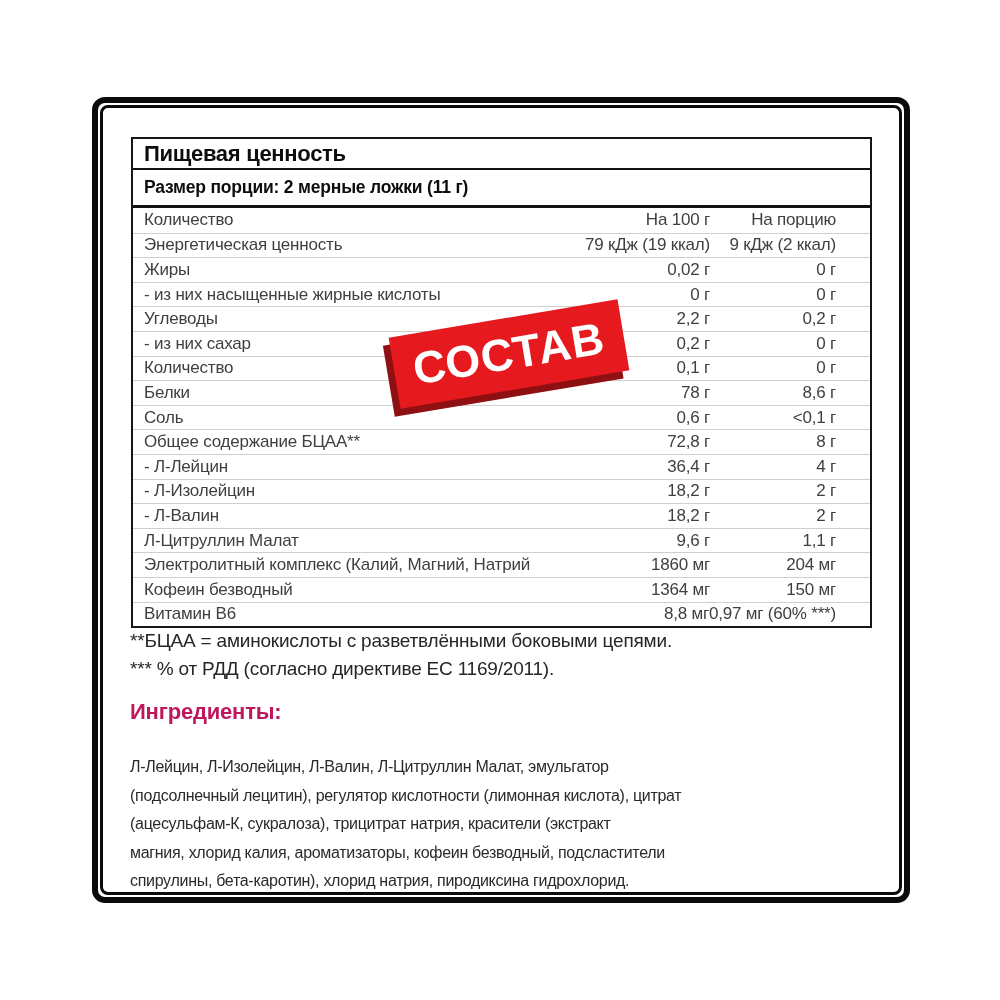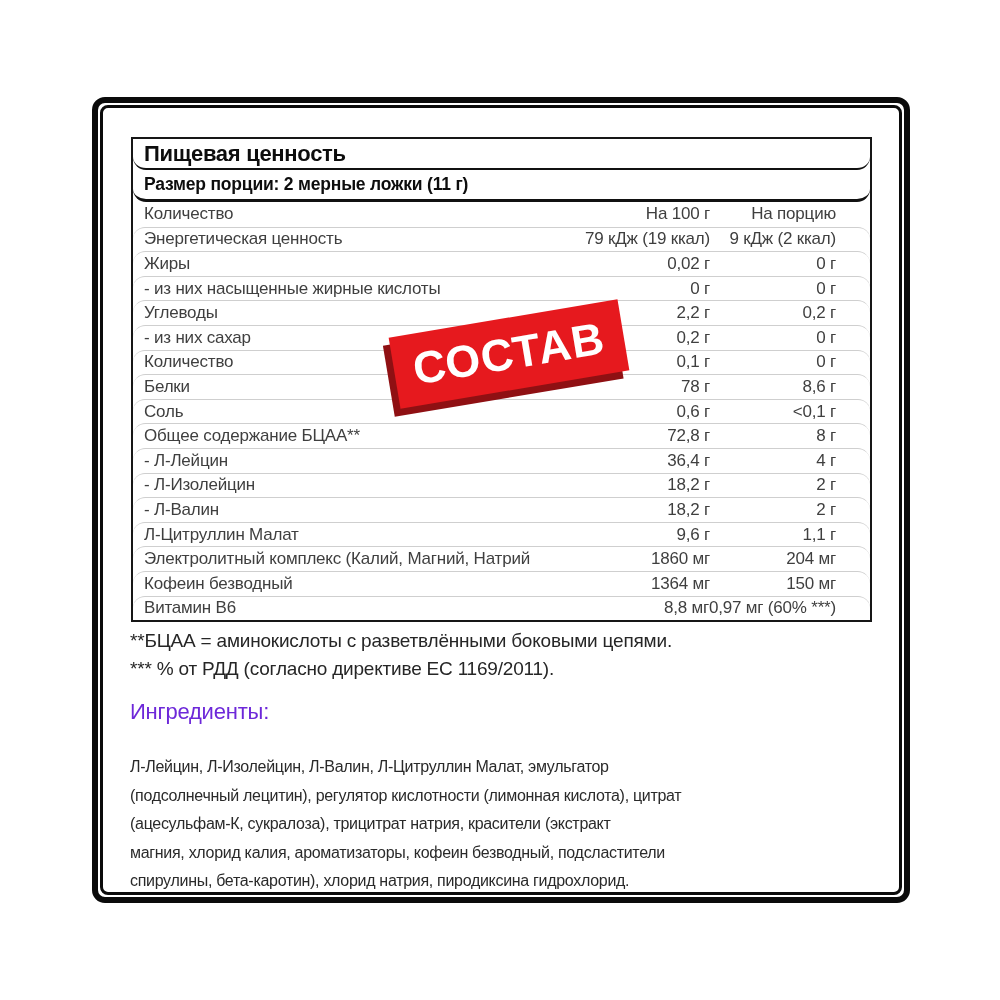--- a/index.html
+++ b/index.html
@@ -18,27 +18,27 @@
   .frame-inner {
     position:absolute; inset:2px; border:3px solid #0b0b0b; border-radius:8px;
   }
 
   
   .ntable {
     position:absolute; left:131px; top:137px; width:741px;
     border:2px solid #161616; background:#ffffff;
     font-size:17px; letter-spacing:-0.2px; color:#3f3f3f;
   }
-  .trow { display:flex; align-items:center; height:24.6px;border-radius:13px; }
+  .trow { display:flex; align-items:center; height:24.6px; }
   .trow-title {
     height:31px; font-size:22px; font-weight:bold; color:#0d0d0d;
     border-bottom:2px solid #111; letter-spacing:-0.3px;
   }
   .trow-serving {
-    height:32px; font-size:17.5px; font-weight:bold; color:#0d0d0d;
+    height:38px; font-size:17.5px; font-weight:bold; color:#0d0d0d;
     border-bottom:3px solid #111;
   }
   .rows-body .trow + .trow { border-top:1px solid #cfcfcf; }
   .c-name { flex:1 1 auto; padding-left:11px; white-space:nowrap; overflow:hidden; }
   .c-100  { flex:0 0 180px; text-align:right; white-space:nowrap; }
   .c-serv { flex:0 0 160px; text-align:right; padding-right:34px; white-space:nowrap; }
 
   
   .stamp {
     position:absolute; left:393px; top:318px; width:232px; height:72px;
@@ -54,21 +54,21 @@
 
   
   .footnotes {
     position:absolute; left:130px; top:627px; width:700px;
     font-size:19px; line-height:28px; color:#262626; letter-spacing:-0.2px;
   }
 
   
   .ingredients-heading {
     position:absolute; left:130px; top:699px;
-    font-size:22px; font-weight:normal; color:#6d28d9; letter-spacing:-0.2px;
+    font-size:22px; font-weight:bold; color:#be185d; letter-spacing:-0.2px;
   }
   .ingredients {
     position:absolute; left:130px; top:753px; width:700px;
     font-size:16px; line-height:28.6px; color:#2a2a2a; letter-spacing:-0.3px;
   }
   .ingredients div { white-space:nowrap; }
 </style>
 </head>
 <body>
 

